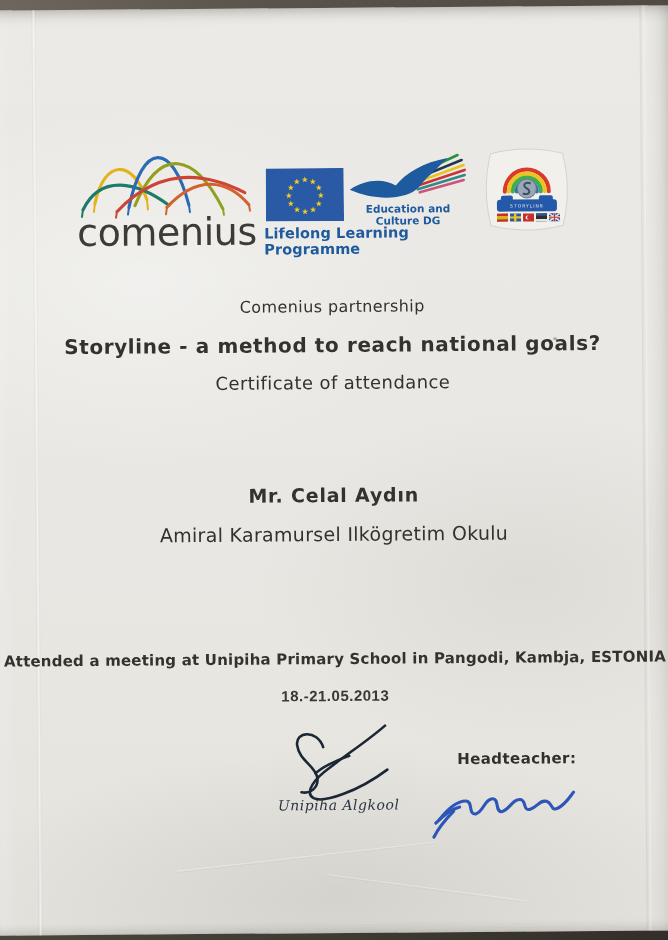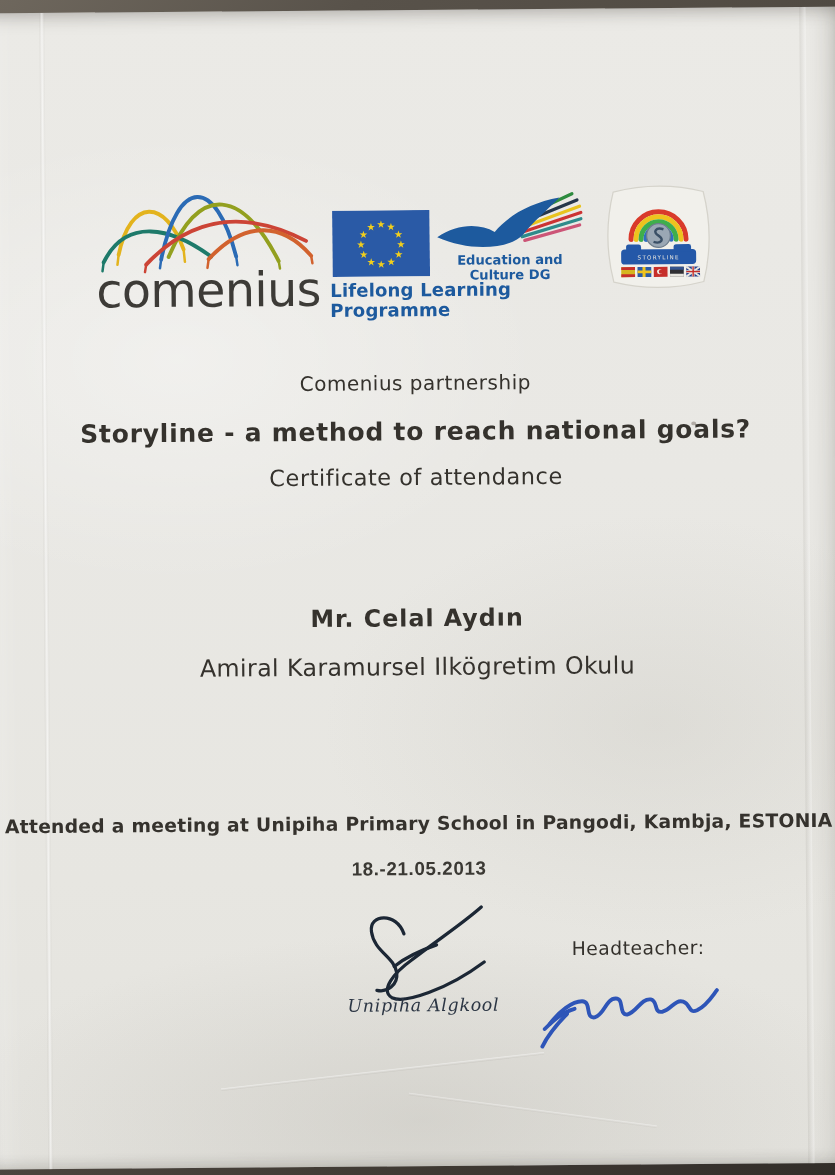--- a/index.html
+++ b/index.html
@@ -40,21 +40,21 @@
   }
   .comic{font-family:"DejaVu Sans",sans-serif;}
   .t-partnership{top:289px;font-size:16px;font-weight:500;}
   .t-title{top:325px;font-size:20px;font-weight:700;letter-spacing:0.6px;}
   .t-cert{top:364px;font-size:18px;font-weight:500;}
   .t-name{top:476px;font-size:19px;font-weight:700;letter-spacing:0.8px;}
   .t-school{top:515px;font-size:19px;font-weight:500;letter-spacing:0.3px;}
   .t-attended{top:642px;font-size:15px;font-weight:600;letter-spacing:0.2px;}
   .t-date{top:679px;font-size:15px;font-weight:600;letter-spacing:0.5px;
     font-family:"Liberation Sans",sans-serif;color:#3b3934;}
-  .t-headteacher{position:absolute;left:462px;top:743px;font-size:15px;font-weight:400;
+  .t-headteacher{position:absolute;left:462px;top:743px;font-size:15px;font-weight:700;
     color:#33302b;letter-spacing:0.4px;}
   .t-swan-caption{position:absolute;left:260px;top:789px;width:166px;text-align:center;
     font-family:"DejaVu Serif",serif;font-style:italic;font-size:14px;color:#2c3644;
     letter-spacing:0.5px;}
   .dg-text{position:absolute;left:352px;top:195px;width:130px;text-align:center;
     font-size:10.5px;font-weight:700;color:#1d5a9e;letter-spacing:0px;}
   .llp-text{position:absolute;left:273px;top:217px;width:220px;
     font-size:14.5px;font-weight:700;color:#1d5a9e;letter-spacing:0.1px;}
 </style>
 </head>

